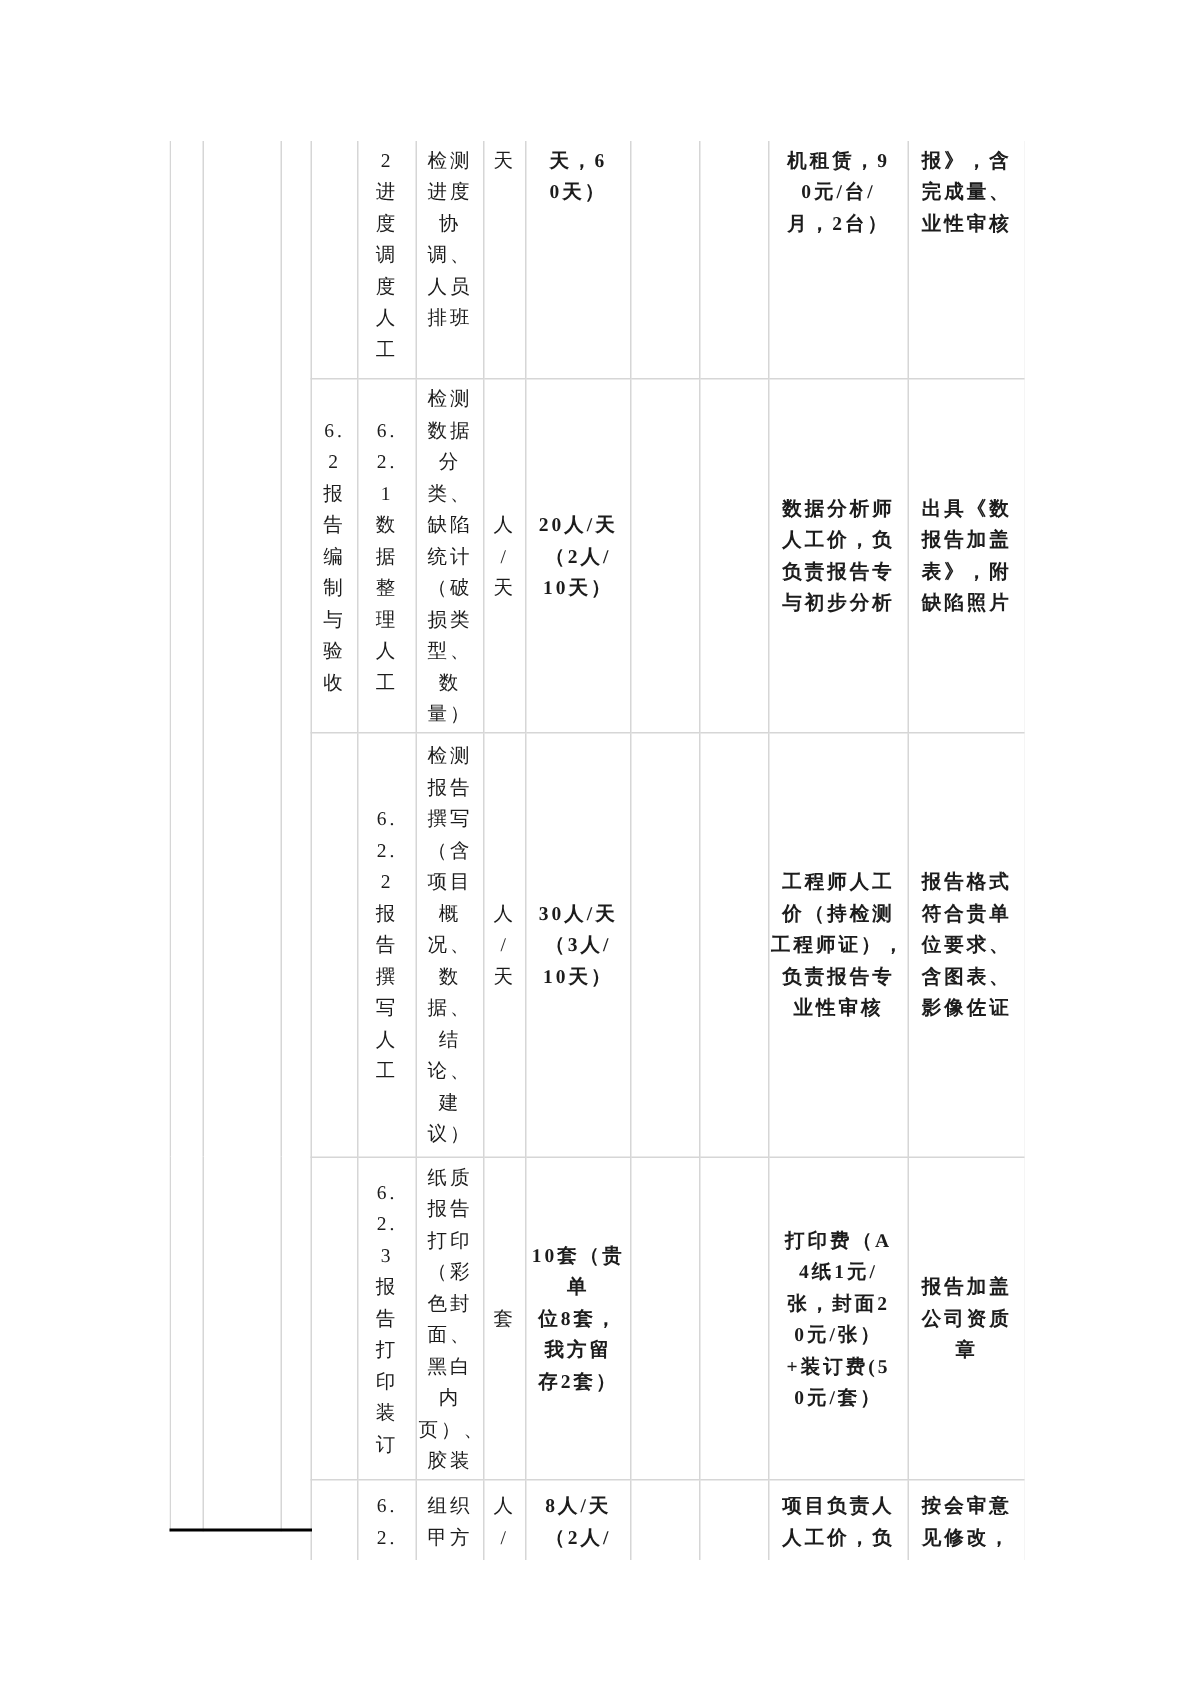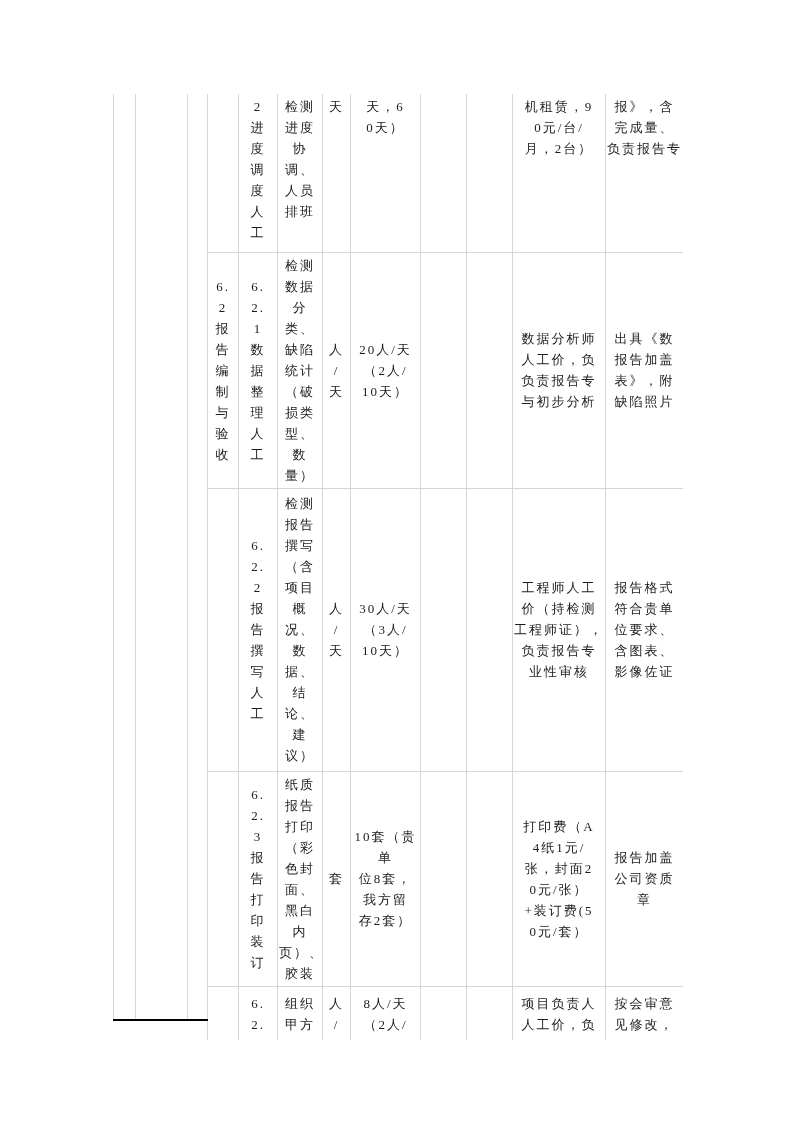--- a/index.html
+++ b/index.html
@@ -28,21 +28,21 @@
     font-size:13px;
     line-height:21px;
     letter-spacing:2px;
     white-space:pre-line;
     overflow:hidden;
     vertical-align:middle;
     text-align:center;
   }
   table.doc-table tr.row-top > td{vertical-align:top;}
   table.doc-table tr:first-child > td{border-top:0;}
-  td.cell-left{text-align:left;padding-left:4px;padding-right:2px;}
+  td.cell-left{text-align:left;padding-left:4px;padding-right:2px;font-weight:bold;}
   td.gutter{border-top:0;}
   tr.row-cut > td{padding-top:6px;vertical-align:top;}
   .section-end-rule{
     position:absolute;
     left:113px;top:1019px;
     width:95px;height:2px;
     background:#000000;
   }
   .rule-mask{
     position:absolute;
@@ -94,21 +94,21 @@
           <td>天</td>
           <td class="cell-left">天，6
 0天）</td>
           <td></td>
           <td></td>
           <td class="cell-left">机租赁，9
 0元/台/
 月，2台）</td>
           <td class="cell-left">报》，含
 完成量、
-负责报告专</td>
+业性审核</td>
         </tr>
         <tr style="height:231px">
           <td>6.
 2
 报
 告
 编
 制
 与
 验

